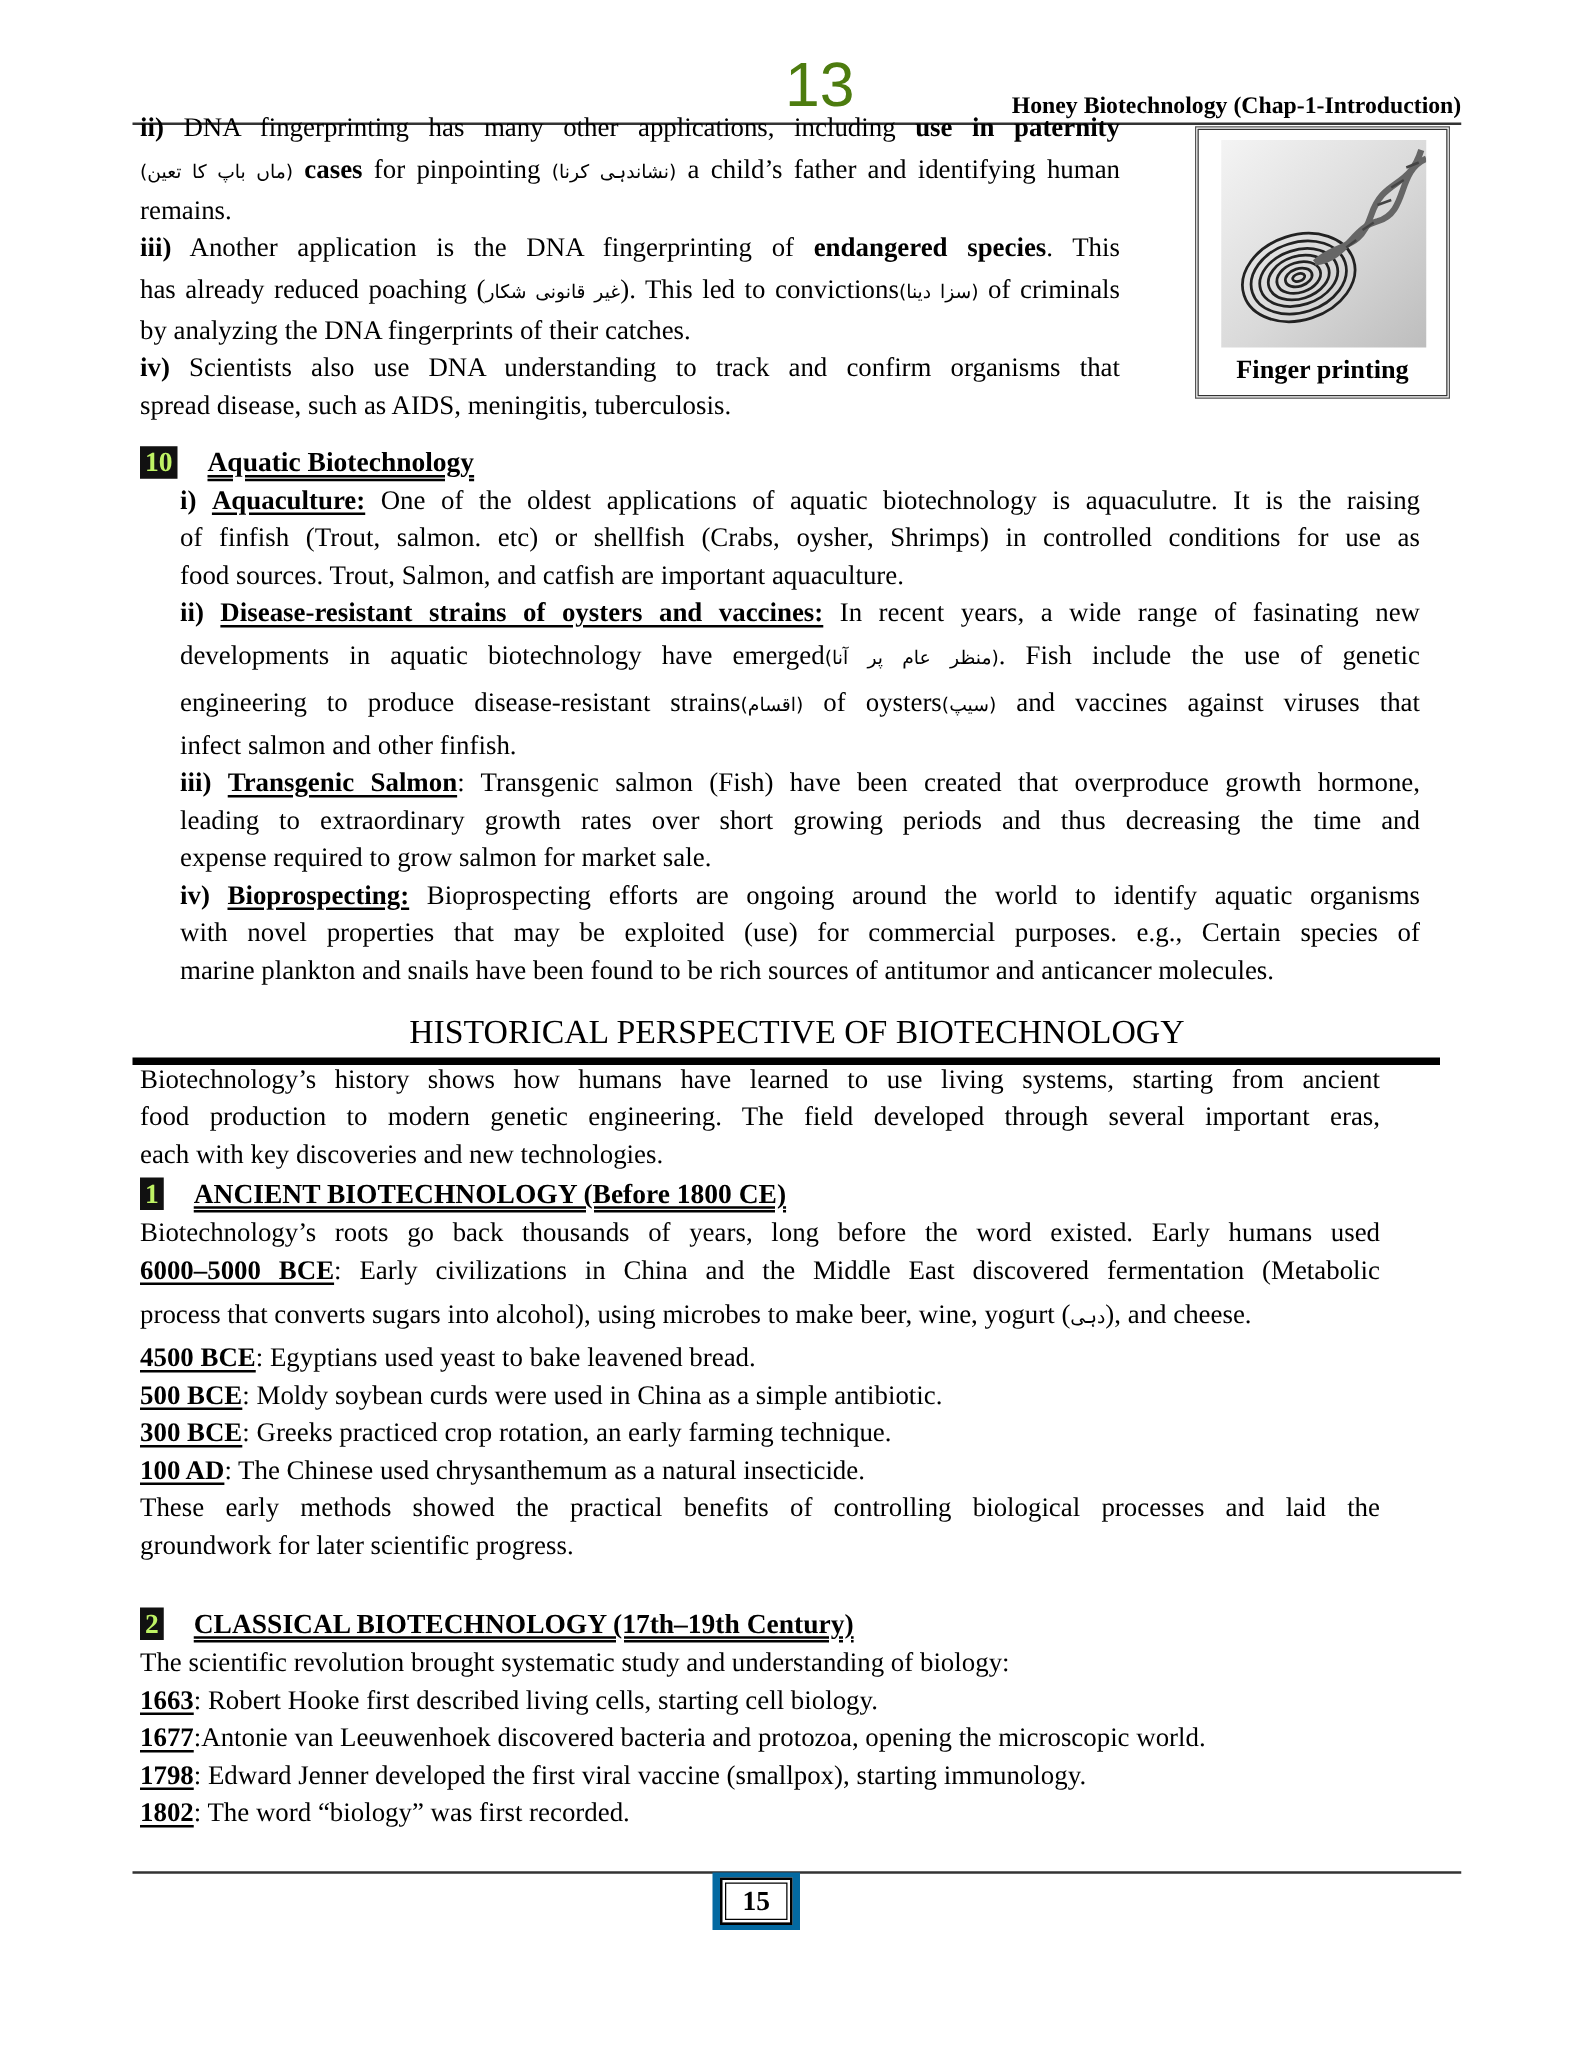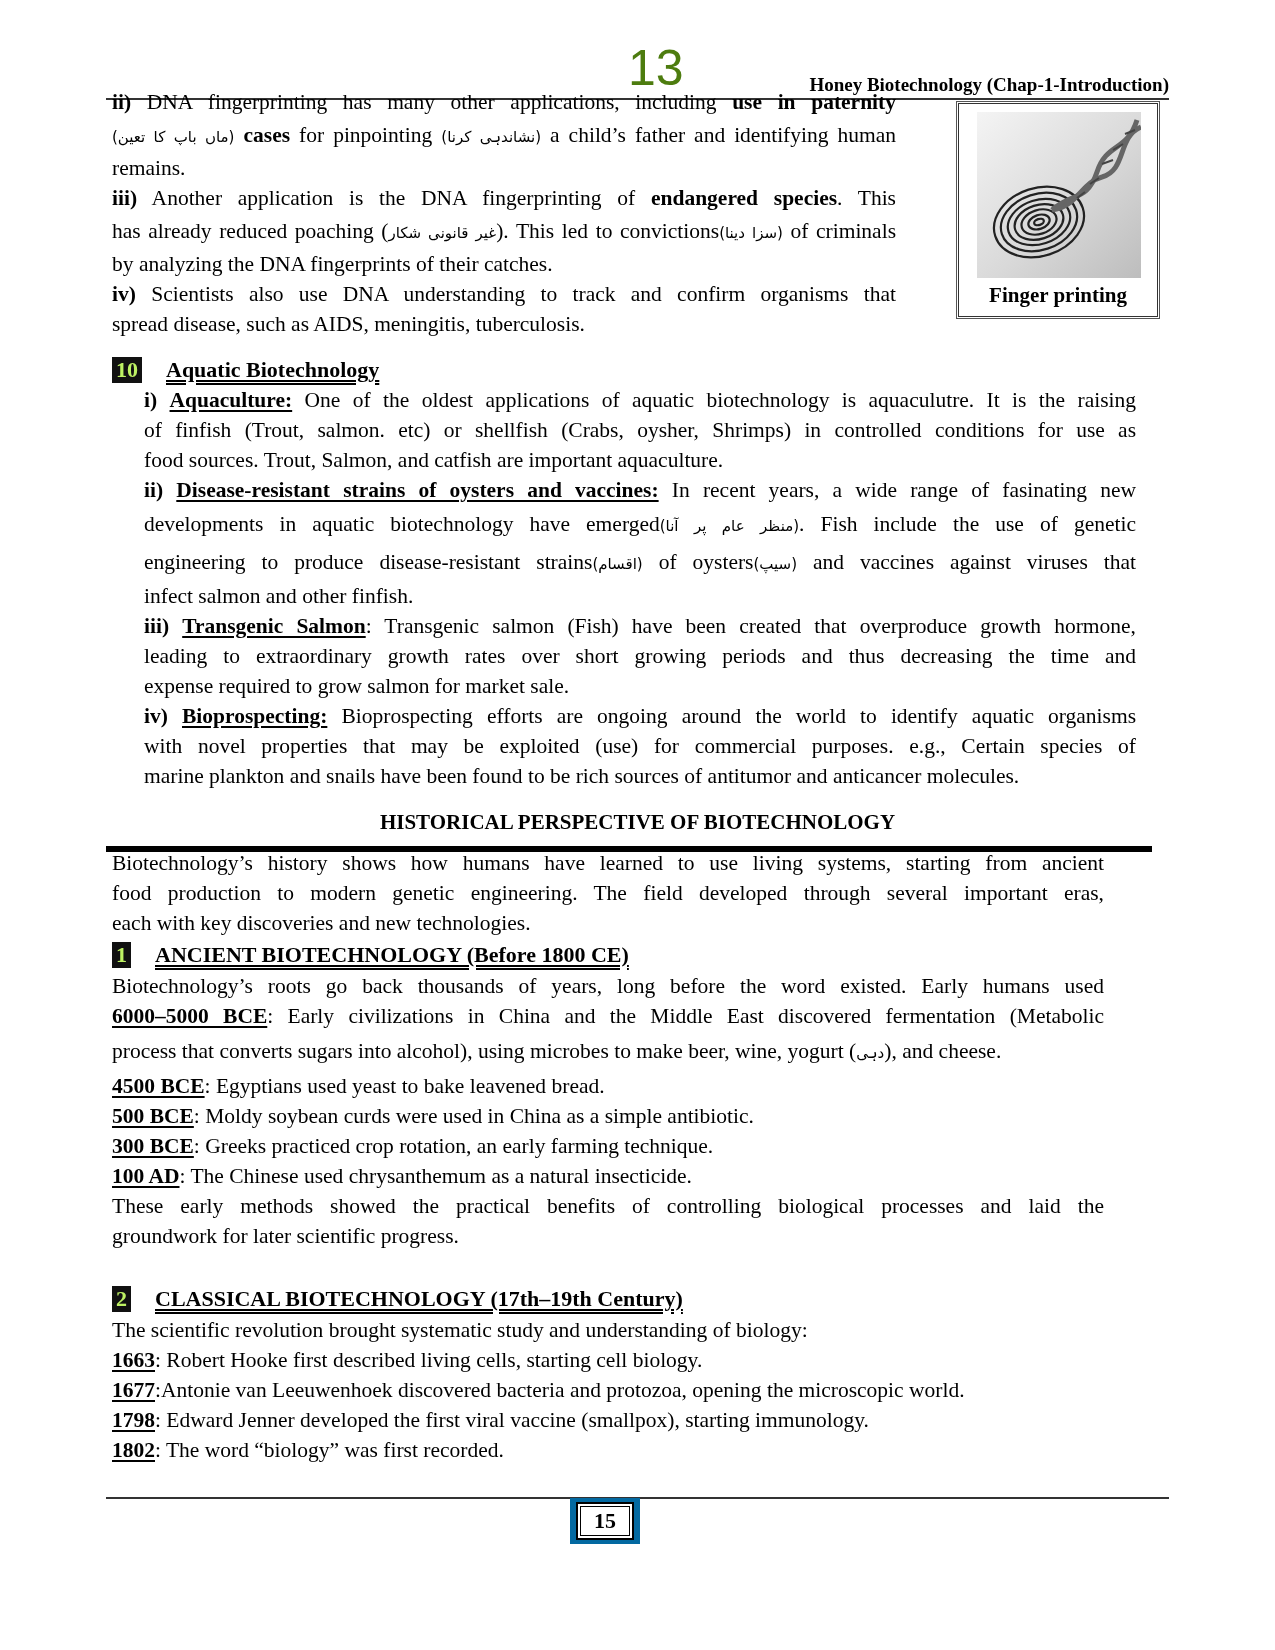--- a/index.html
+++ b/index.html
@@ -26,21 +26,21 @@
             border:1px solid #333; box-shadow: 0 0 0 1px #fff, 0 0 0 2px #555; text-decoration: underline; }
   .figimg { position:absolute; left:18px; top:8px; width:164px; height:166px;
             background:linear-gradient(135deg,#f4f4f4 0%,#d9d9d9 55%,#bdbdbd 100%); overflow:hidden; }
   .figcap { position:absolute; left:0; right:0; bottom:8px; text-align:center; font-weight:bold; font-size:21px; }
 
   
   .marker { display:inline-block; background:#111; color:#bef264; font-weight:bold; padding:0 4px;
             line-height:26px; margin-right:24px;font-family:Liberation Serif, serif; }
   .sechead { position:absolute; left:112px; font-size:22px; font-weight:bold; line-height:30px; white-space:nowrap; }
 
-  .bigtitle { position:absolute; left:0; right:0; top:810px; text-align:center; font-size:21px; font-weight:bold; }
+  .bigtitle { position:absolute; left:0; right:0; top:810px; text-align:center; font-size:27px; font-weight:normal; }
   .bigrule { position:absolute; left:106px; width:1046px; top:846px; height:6px; background:#000; }
 
   .foot-rule { position:absolute; left:106px; right:106px; top:1497px; border-top:2px solid #333; }
   .pagebox { position:absolute; left:570px; top:1498px; width:70px; height:46px; background:#0369a1; }
   .pagebox-inner { position:absolute; left:6px; top:4px; width:54px; height:34px; background:#fff;
                    border:2px solid #000; box-shadow: inset 0 0 0 2px #fff, inset 0 0 0 3px #000;
                    text-align:center; font-weight:bold; font-size:22px; line-height:34px; }
 </style>
 </head>
 <body>

